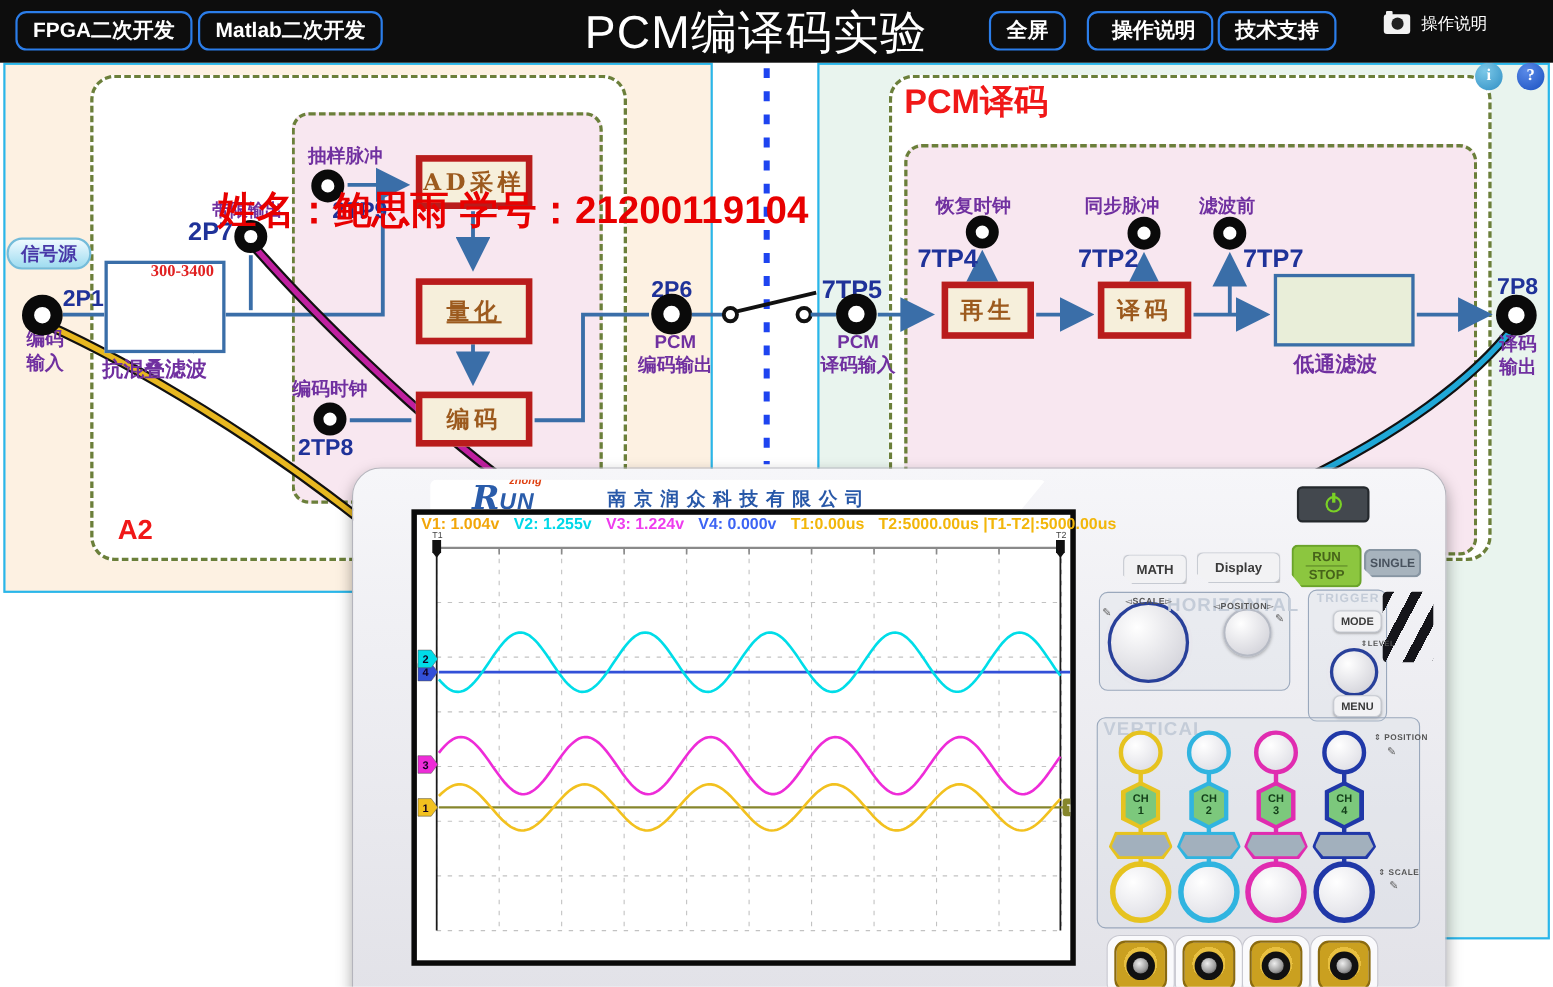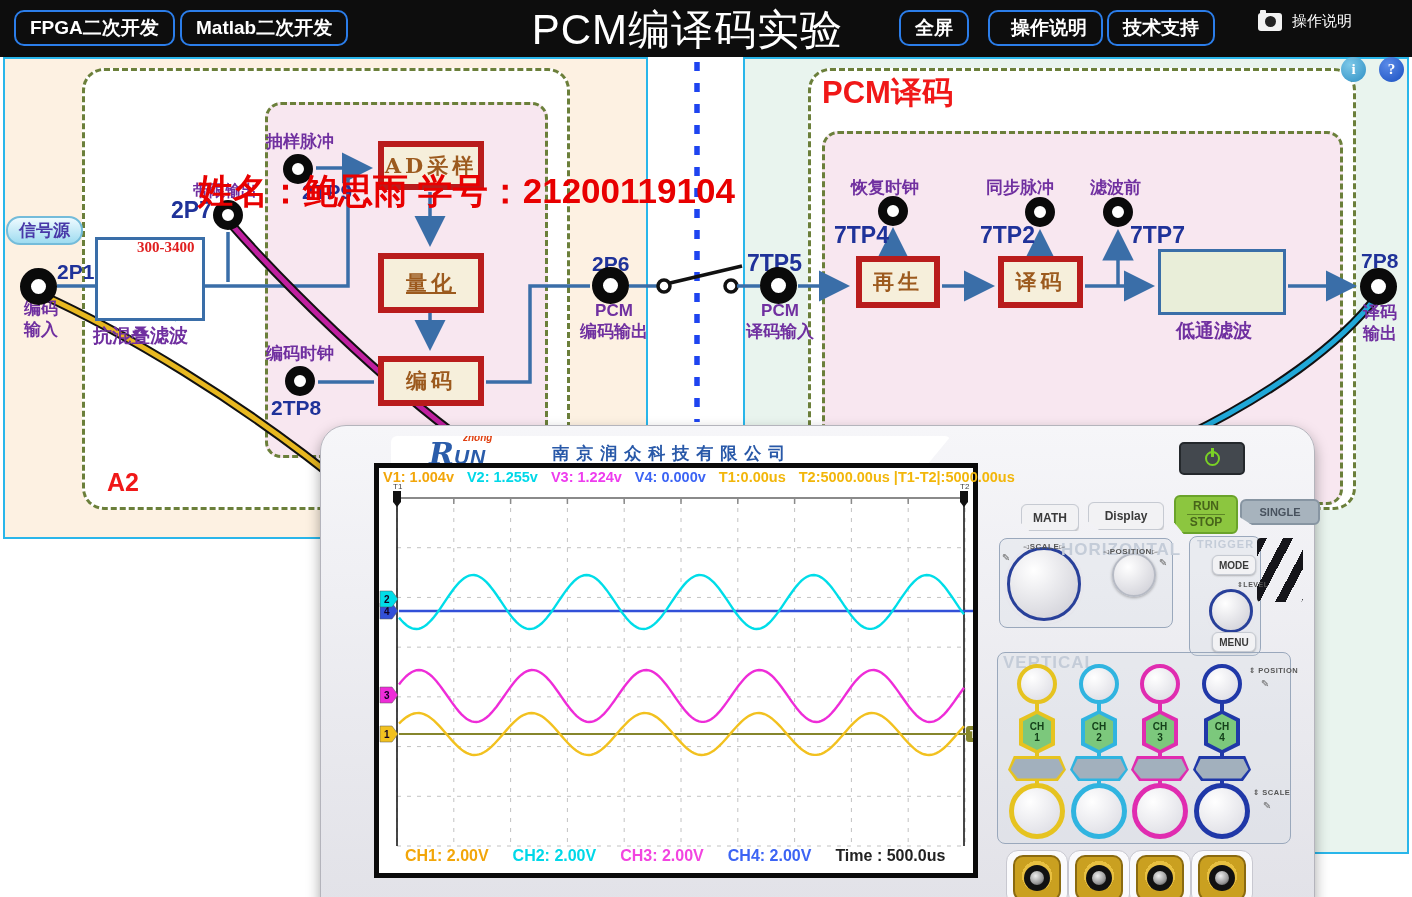--- a/index.html
+++ b/index.html
@@ -214,21 +214,21 @@
   </div>
 
   <div class="filter-block" style="left:95px; top:237px; width:110px; height:84px;"></div>
   <div class="band-red" style="left:137px; top:239px;">300-3400</div>
   <div class="lbl purple" style="left:93px; top:323px; font-size:19px;">抗混叠滤波</div>
 
   <div class="lbl purple" style="left:193px; top:181px; font-size:16px;">带限输出</div>
   <div class="lbl blue-id" style="left:171px; top:197px; font-size:23px;">2P7</div>
   <div class="tp" style="left:213px; top:200px;"></div>
 
-  <div class="lbl purple" style="left:266px; top:130px;">抽样脉冲</div>
+  <div class="lbl purple" style="left:280px; top:130px;">抽样脉冲</div>
   <div class="tp" style="left:283px; top:154px;"></div>
   <div class="lbl blue-id" style="left:302px; top:180px;">2TP9</div>
 
   <div class="block" style="left:378px; top:141px; width:106px; height:49px;">AD采样</div>
   <div class="block" style="left:378px; top:253px; width:106px; height:60px;text-decoration:underline;">量化</div>
   <div class="block" style="left:378px; top:356px; width:106px; height:50px;">编码</div>
 
   <div class="lbl purple" style="left:266px; top:342px;">编码时钟</div>
   <div class="tp" style="left:285px; top:366px;"></div>
   <div class="lbl blue-id" style="left:271px; top:396px;">2TP8</div>
@@ -346,38 +346,31 @@
           <path d="M20.0 149.6 L22.5 152.5 L25.0 155.0 L27.5 157.2 L30.0 158.9 L32.5 160.1 L35.0 160.8 L37.5 161.0 L40.0 160.7 L42.5 159.9 L45.0 158.6 L47.5 156.8 L50.0 154.5 L52.5 151.9 L55.0 149.0 L57.5 145.7 L60.0 142.3 L62.5 138.6 L65.0 134.9 L67.5 131.2 L70.0 127.5 L72.5 124.0 L75.0 120.6 L77.5 117.5 L80.0 114.7 L82.5 112.3 L85.0 110.3 L87.5 108.7 L90.0 107.7 L92.5 107.1 L95.0 107.0 L97.5 107.5 L100.0 108.5 L102.5 109.9 L105.0 111.9 L107.5 114.2 L110.0 116.9 L112.5 120.0 L115.0 123.3 L117.5 126.8 L120.0 130.5 L122.5 134.2 L125.0 137.9 L127.5 141.6 L130.0 145.1 L132.5 148.4 L135.0 151.4 L137.5 154.1 L140.0 156.4 L142.5 158.2 L145.0 159.6 L147.5 160.6 L150.0 161.0 L152.5 160.9 L155.0 160.3 L157.5 159.1 L160.0 157.5 L162.5 155.5 L165.0 153.0 L167.5 150.2 L170.0 147.1 L172.5 143.7 L175.0 140.1 L177.5 136.4 L180.0 132.7 L182.5 129.0 L185.0 125.4 L187.5 121.9 L190.0 118.7 L192.5 115.8 L195.0 113.2 L197.5 111.0 L200.0 109.3 L202.5 108.0 L205.0 107.3 L207.5 107.0 L210.0 107.3 L212.5 108.0 L215.0 109.3 L217.5 111.0 L220.0 113.2 L222.5 115.8 L225.0 118.7 L227.5 121.9 L230.0 125.4 L232.5 129.0 L235.0 132.7 L237.5 136.4 L240.0 140.1 L242.5 143.7 L245.0 147.1 L247.5 150.2 L250.0 153.0 L252.5 155.5 L255.0 157.5 L257.5 159.1 L260.0 160.3 L262.5 160.9 L265.0 161.0 L267.5 160.6 L270.0 159.6 L272.5 158.2 L275.0 156.4 L277.5 154.1 L280.0 151.4 L282.5 148.4 L285.0 145.1 L287.5 141.6 L290.0 137.9 L292.5 134.2 L295.0 130.5 L297.5 126.8 L300.0 123.3 L302.5 120.0 L305.0 116.9 L307.5 114.2 L310.0 111.9 L312.5 109.9 L315.0 108.5 L317.5 107.5 L320.0 107.0 L322.5 107.1 L325.0 107.7 L327.5 108.7 L330.0 110.3 L332.5 112.3 L335.0 114.7 L337.5 117.5 L340.0 120.6 L342.5 124.0 L345.0 127.5 L347.5 131.2 L350.0 134.9 L352.5 138.6 L355.0 142.3 L357.5 145.7 L360.0 149.0 L362.5 151.9 L365.0 154.5 L367.5 156.8 L370.0 158.6 L372.5 159.9 L375.0 160.7 L377.5 161.0 L380.0 160.8 L382.5 160.1 L385.0 158.9 L387.5 157.2 L390.0 155.0 L392.5 152.5 L395.0 149.6 L397.5 146.4 L400.0 143.0 L402.5 139.4 L405.0 135.7 L407.5 131.9 L410.0 128.3 L412.5 124.7 L415.0 121.3 L417.5 118.1 L420.0 115.2 L422.5 112.7 L425.0 110.6 L427.5 109.0 L430.0 107.8 L432.5 107.2 L435.0 107.0 L437.5 107.4 L440.0 108.2 L442.5 109.6 L445.0 111.4 L447.5 113.7 L450.0 116.3 L452.5 119.3 L455.0 122.6 L457.5 126.1 L460.0 129.7 L462.5 133.4 L465.0 137.2 L467.5 140.8 L470.0 144.4 L472.5 147.7 L475.0 150.8 L477.5 153.5 L480.0 155.9 L482.5 157.9 L485.0 159.4 L487.5 160.4 L490.0 160.9 L492.5 160.9 L495.0 160.4 L497.5 159.4 L500.0 157.9 L502.5 155.9 L505.0 153.5 L507.5 150.8 L510.0 147.7 L512.5 144.4 L515.0 140.8 L517.5 137.2 L520.0 133.4 L522.5 129.7 L525.0 126.1 L527.5 122.6 L530.0 119.3 L532.5 116.3 L535.0 113.7 L537.5 111.4 L540.0 109.6 L542.5 108.2 L545.0 107.4 L547.5 107.0 L550.0 107.2 L552.5 107.8 L555.0 109.0 L557.5 110.6 L560.0 112.7 L562.5 115.2 L565.0 118.1 L567.5 121.3 L570.0 124.7 L572.5 128.3 L575.0 131.9 L577.5 135.7 L580.0 139.4 L582.5 143.0 L585.0 146.4" stroke="#00dde8" stroke-width="2.4" fill="none"></path>
           <polygon points="1,123 13,123 19,131 13,139 1,139" fill="#00dde8" stroke="#555" stroke-width="0.5"></polygon>
           <text x="5" y="135" font-size="10" font-weight="bold" fill="#102" font-family="Liberation Sans,sans-serif">2</text>
           <path d="M20.0 216.4 L22.5 213.3 L25.0 210.5 L27.5 208.0 L30.0 205.9 L32.5 204.2 L35.0 203.0 L37.5 202.2 L40.0 202.0 L42.5 202.2 L45.0 203.0 L47.5 204.2 L50.0 205.9 L52.5 208.0 L55.0 210.5 L57.5 213.3 L60.0 216.4 L62.5 219.7 L65.0 223.2 L67.5 226.7 L70.0 230.3 L72.5 233.9 L75.0 237.3 L77.5 240.6 L80.0 243.6 L82.5 246.3 L85.0 248.7 L87.5 250.7 L90.0 252.2 L92.5 253.3 L95.0 253.9 L97.5 254.0 L100.0 253.6 L102.5 252.7 L105.0 251.3 L107.5 249.5 L110.0 247.3 L112.5 244.7 L115.0 241.8 L117.5 238.7 L120.0 235.3 L122.5 231.8 L125.0 228.2 L127.5 224.6 L130.0 221.1 L132.5 217.7 L135.0 214.5 L137.5 211.5 L140.0 208.9 L142.5 206.7 L145.0 204.8 L147.5 203.4 L150.0 202.5 L152.5 202.0 L155.0 202.1 L157.5 202.6 L160.0 203.7 L162.5 205.2 L165.0 207.1 L167.5 209.4 L170.0 212.1 L172.5 215.1 L175.0 218.3 L177.5 221.8 L180.0 225.3 L182.5 228.9 L185.0 232.5 L187.5 236.0 L190.0 239.3 L192.5 242.4 L195.0 245.3 L197.5 247.8 L200.0 249.9 L202.5 251.6 L205.0 252.9 L207.5 253.7 L210.0 254.0 L212.5 253.8 L215.0 253.1 L217.5 251.9 L220.0 250.3 L222.5 248.2 L225.0 245.8 L227.5 243.0 L230.0 239.9 L232.5 236.6 L235.0 233.2 L237.5 229.6 L240.0 226.0 L242.5 222.5 L245.0 219.0 L247.5 215.7 L250.0 212.7 L252.5 209.9 L255.0 207.5 L257.5 205.5 L260.0 203.9 L262.5 202.8 L265.0 202.2 L267.5 202.0 L270.0 202.4 L272.5 203.2 L275.0 204.5 L277.5 206.3 L280.0 208.4 L282.5 211.0 L285.0 213.9 L287.5 217.0 L290.0 220.4 L292.5 223.9 L295.0 227.5 L297.5 231.1 L300.0 234.6 L302.5 238.0 L305.0 241.2 L307.5 244.2 L310.0 246.8 L312.5 249.1 L315.0 251.0 L317.5 252.5 L320.0 253.4 L322.5 253.9 L325.0 253.9 L327.5 253.4 L330.0 252.5 L332.5 251.0 L335.0 249.1 L337.5 246.8 L340.0 244.2 L342.5 241.2 L345.0 238.0 L347.5 234.6 L350.0 231.1 L352.5 227.5 L355.0 223.9 L357.5 220.4 L360.0 217.0 L362.5 213.9 L365.0 211.0 L367.5 208.4 L370.0 206.3 L372.5 204.5 L375.0 203.2 L377.5 202.4 L380.0 202.0 L382.5 202.2 L385.0 202.8 L387.5 203.9 L390.0 205.5 L392.5 207.5 L395.0 209.9 L397.5 212.7 L400.0 215.7 L402.5 219.0 L405.0 222.5 L407.5 226.0 L410.0 229.6 L412.5 233.2 L415.0 236.6 L417.5 239.9 L420.0 243.0 L422.5 245.8 L425.0 248.2 L427.5 250.3 L430.0 251.9 L432.5 253.1 L435.0 253.8 L437.5 254.0 L440.0 253.7 L442.5 252.9 L445.0 251.6 L447.5 249.9 L450.0 247.8 L452.5 245.3 L455.0 242.4 L457.5 239.3 L460.0 236.0 L462.5 232.5 L465.0 228.9 L467.5 225.3 L470.0 221.8 L472.5 218.3 L475.0 215.1 L477.5 212.1 L480.0 209.4 L482.5 207.1 L485.0 205.2 L487.5 203.7 L490.0 202.6 L492.5 202.1 L495.0 202.0 L497.5 202.5 L500.0 203.4 L502.5 204.8 L505.0 206.7 L507.5 208.9 L510.0 211.5 L512.5 214.5 L515.0 217.7 L517.5 221.1 L520.0 224.6 L522.5 228.2 L525.0 231.8 L527.5 235.3 L530.0 238.7 L532.5 241.8 L535.0 244.7 L537.5 247.3 L540.0 249.5 L542.5 251.3 L545.0 252.7 L547.5 253.6 L550.0 254.0 L552.5 253.9 L555.0 253.3 L557.5 252.2 L560.0 250.7 L562.5 248.7 L565.0 246.3 L567.5 243.6 L570.0 240.6 L572.5 237.3 L575.0 233.9 L577.5 230.3 L580.0 226.7 L582.5 223.2 L585.0 219.7" stroke="#ee2cd8" stroke-width="2.4" fill="none"></path>
           <polygon points="1,219 13,219 19,227 13,235 1,235" fill="#ee2cd8" stroke="#555" stroke-width="0.5"></polygon>
           <text x="5" y="231" font-size="10" font-weight="bold" fill="#102" font-family="Liberation Sans,sans-serif">3</text>
           <path d="M20.0 255.6 L22.5 253.2 L25.0 251.0 L27.5 249.1 L30.0 247.6 L32.5 246.3 L35.0 245.5 L37.5 245.1 L40.0 245.0 L42.5 245.4 L45.0 246.1 L47.5 247.3 L50.0 248.8 L52.5 250.6 L55.0 252.7 L57.5 255.1 L60.0 257.7 L62.5 260.4 L65.0 263.2 L67.5 266.1 L70.0 269.0 L72.5 271.9 L75.0 274.6 L77.5 277.2 L80.0 279.5 L82.5 281.6 L85.0 283.4 L87.5 284.8 L90.0 285.9 L92.5 286.7 L95.0 287.0 L97.5 286.9 L100.0 286.4 L102.5 285.6 L105.0 284.3 L107.5 282.7 L110.0 280.8 L112.5 278.6 L115.0 276.2 L117.5 273.5 L120.0 270.8 L122.5 267.9 L125.0 265.0 L127.5 262.1 L130.0 259.3 L132.5 256.6 L135.0 254.1 L137.5 251.8 L140.0 249.8 L142.5 248.1 L145.0 246.8 L147.5 245.8 L150.0 245.2 L152.5 245.0 L155.0 245.2 L157.5 245.8 L160.0 246.8 L162.5 248.1 L165.0 249.8 L167.5 251.8 L170.0 254.1 L172.5 256.6 L175.0 259.3 L177.5 262.1 L180.0 265.0 L182.5 267.9 L185.0 270.8 L187.5 273.5 L190.0 276.2 L192.5 278.6 L195.0 280.8 L197.5 282.7 L200.0 284.3 L202.5 285.6 L205.0 286.4 L207.5 286.9 L210.0 287.0 L212.5 286.7 L215.0 285.9 L217.5 284.8 L220.0 283.4 L222.5 281.6 L225.0 279.5 L227.5 277.2 L230.0 274.6 L232.5 271.9 L235.0 269.0 L237.5 266.1 L240.0 263.2 L242.5 260.4 L245.0 257.7 L247.5 255.1 L250.0 252.7 L252.5 250.6 L255.0 248.8 L257.5 247.3 L260.0 246.1 L262.5 245.4 L265.0 245.0 L267.5 245.1 L270.0 245.5 L272.5 246.3 L275.0 247.6 L277.5 249.1 L280.0 251.0 L282.5 253.2 L285.0 255.6 L287.5 258.2 L290.0 261.0 L292.5 263.8 L295.0 266.7 L297.5 269.6 L300.0 272.4 L302.5 275.1 L305.0 277.7 L307.5 280.0 L310.0 282.0 L312.5 283.7 L315.0 285.1 L317.5 286.1 L320.0 286.8 L322.5 287.0 L325.0 286.8 L327.5 286.3 L330.0 285.3 L332.5 284.0 L335.0 282.4 L337.5 280.4 L340.0 278.1 L342.5 275.7 L345.0 273.0 L347.5 270.2 L350.0 267.3 L352.5 264.4 L355.0 261.5 L357.5 258.7 L360.0 256.1 L362.5 253.6 L365.0 251.4 L367.5 249.5 L370.0 247.8 L372.5 246.6 L375.0 245.6 L377.5 245.1 L380.0 245.0 L382.5 245.3 L385.0 246.0 L387.5 247.0 L390.0 248.4 L392.5 250.2 L395.0 252.3 L397.5 254.6 L400.0 257.1 L402.5 259.8 L405.0 262.7 L407.5 265.6 L410.0 268.5 L412.5 271.3 L415.0 274.1 L417.5 276.7 L420.0 279.1 L422.5 281.2 L425.0 283.1 L427.5 284.6 L430.0 285.8 L432.5 286.5 L435.0 286.9 L437.5 286.9 L440.0 286.5 L442.5 285.8 L445.0 284.6 L447.5 283.1 L450.0 281.2 L452.5 279.1 L455.0 276.7 L457.5 274.1 L460.0 271.3 L462.5 268.5 L465.0 265.6 L467.5 262.7 L470.0 259.8 L472.5 257.1 L475.0 254.6 L477.5 252.3 L480.0 250.2 L482.5 248.4 L485.0 247.0 L487.5 246.0 L490.0 245.3 L492.5 245.0 L495.0 245.1 L497.5 245.6 L500.0 246.6 L502.5 247.8 L505.0 249.5 L507.5 251.4 L510.0 253.6 L512.5 256.1 L515.0 258.7 L517.5 261.5 L520.0 264.4 L522.5 267.3 L525.0 270.2 L527.5 273.0 L530.0 275.7 L532.5 278.1 L535.0 280.4 L537.5 282.4 L540.0 284.0 L542.5 285.3 L545.0 286.3 L547.5 286.8 L550.0 287.0 L552.5 286.8 L555.0 286.1 L557.5 285.1 L560.0 283.7 L562.5 282.0 L565.0 280.0 L567.5 277.7 L570.0 275.1 L572.5 272.4 L575.0 269.6 L577.5 266.7 L580.0 263.8 L582.5 261.0 L585.0 258.2" stroke="#f2c11f" stroke-width="2.4" fill="none"></path>
           <polygon points="1,258 13,258 19,266 13,274 1,274" fill="#f2c11f" stroke="#555" stroke-width="0.5"></polygon>
           <text x="5" y="270" font-size="10" font-weight="bold" fill="#102" font-family="Liberation Sans,sans-serif">1</text>
         </svg>
-      <div class="chan-row" id="chan-row">
-          <span style="color: rgb(242, 166, 10);">CH1:  2.00V</span>
-          <span style="color: rgb(0, 216, 232);">CH2:  2.00V</span>
-          <span style="color: rgb(242, 68, 224);">CH3:  2.00V</span>
-          <span style="color: rgb(60, 100, 244);">CH4:  2.00V</span>
-          <span style="color: rgb(34, 34, 34);">Time : 500.0us</span>
-        </div>
     </div>
 
     <div class="fp-btn btn-white" style="left:700px; top:78px; width:58px; height:27px; font-size:12px;">MATH</div>
     <div class="fp-btn btn-white" style="left:767px; top:76px; width:76px; height:28px; font-size:12px;">Display</div>
     <div class="fp-btn btn-green" style="left:853px; top:69px; width:64px; height:39px;">
       <div class="runstop">
           <span>RUN</span>
           <span class="stop">STOP</span>
         </div>
     </div>
-    <div class="fp-btn btn-gray" style="left:919px; top:73px; width:80px; height:26px; font-size:11px;">SINGLE</div>
+    <div class="fp-btn btn-gray" style="left:919px; top:73px; width:52px; height:26px; font-size:11px;">SINGLE</div>
 
     <div class="fp-panel" style="left:678px; top:112px; width:174px; height:90px;"></div>
     <div class="fp-title" style="left:740px; top:114px;">HORIZONTAL</div>
     <div class="tiny-lbl" style="left:702px; top:116px;">◅SCALE▻</div>
     <div class="tiny-lbl" style="left:782px; top:121px;">◅POSITION▻</div>
     <div class="push-ic" style="left:681px; top:126px;">✎</div>
     <div class="push-ic" style="left:838px; top:131px;">✎</div>
     <div class="knob knob-blue" style="left:686px; top:121px; width:74px; height:74px;"></div>
     <div class="knob knob-plain" style="left:791px; top:127px; width:44px; height:44px;"></div>
 

